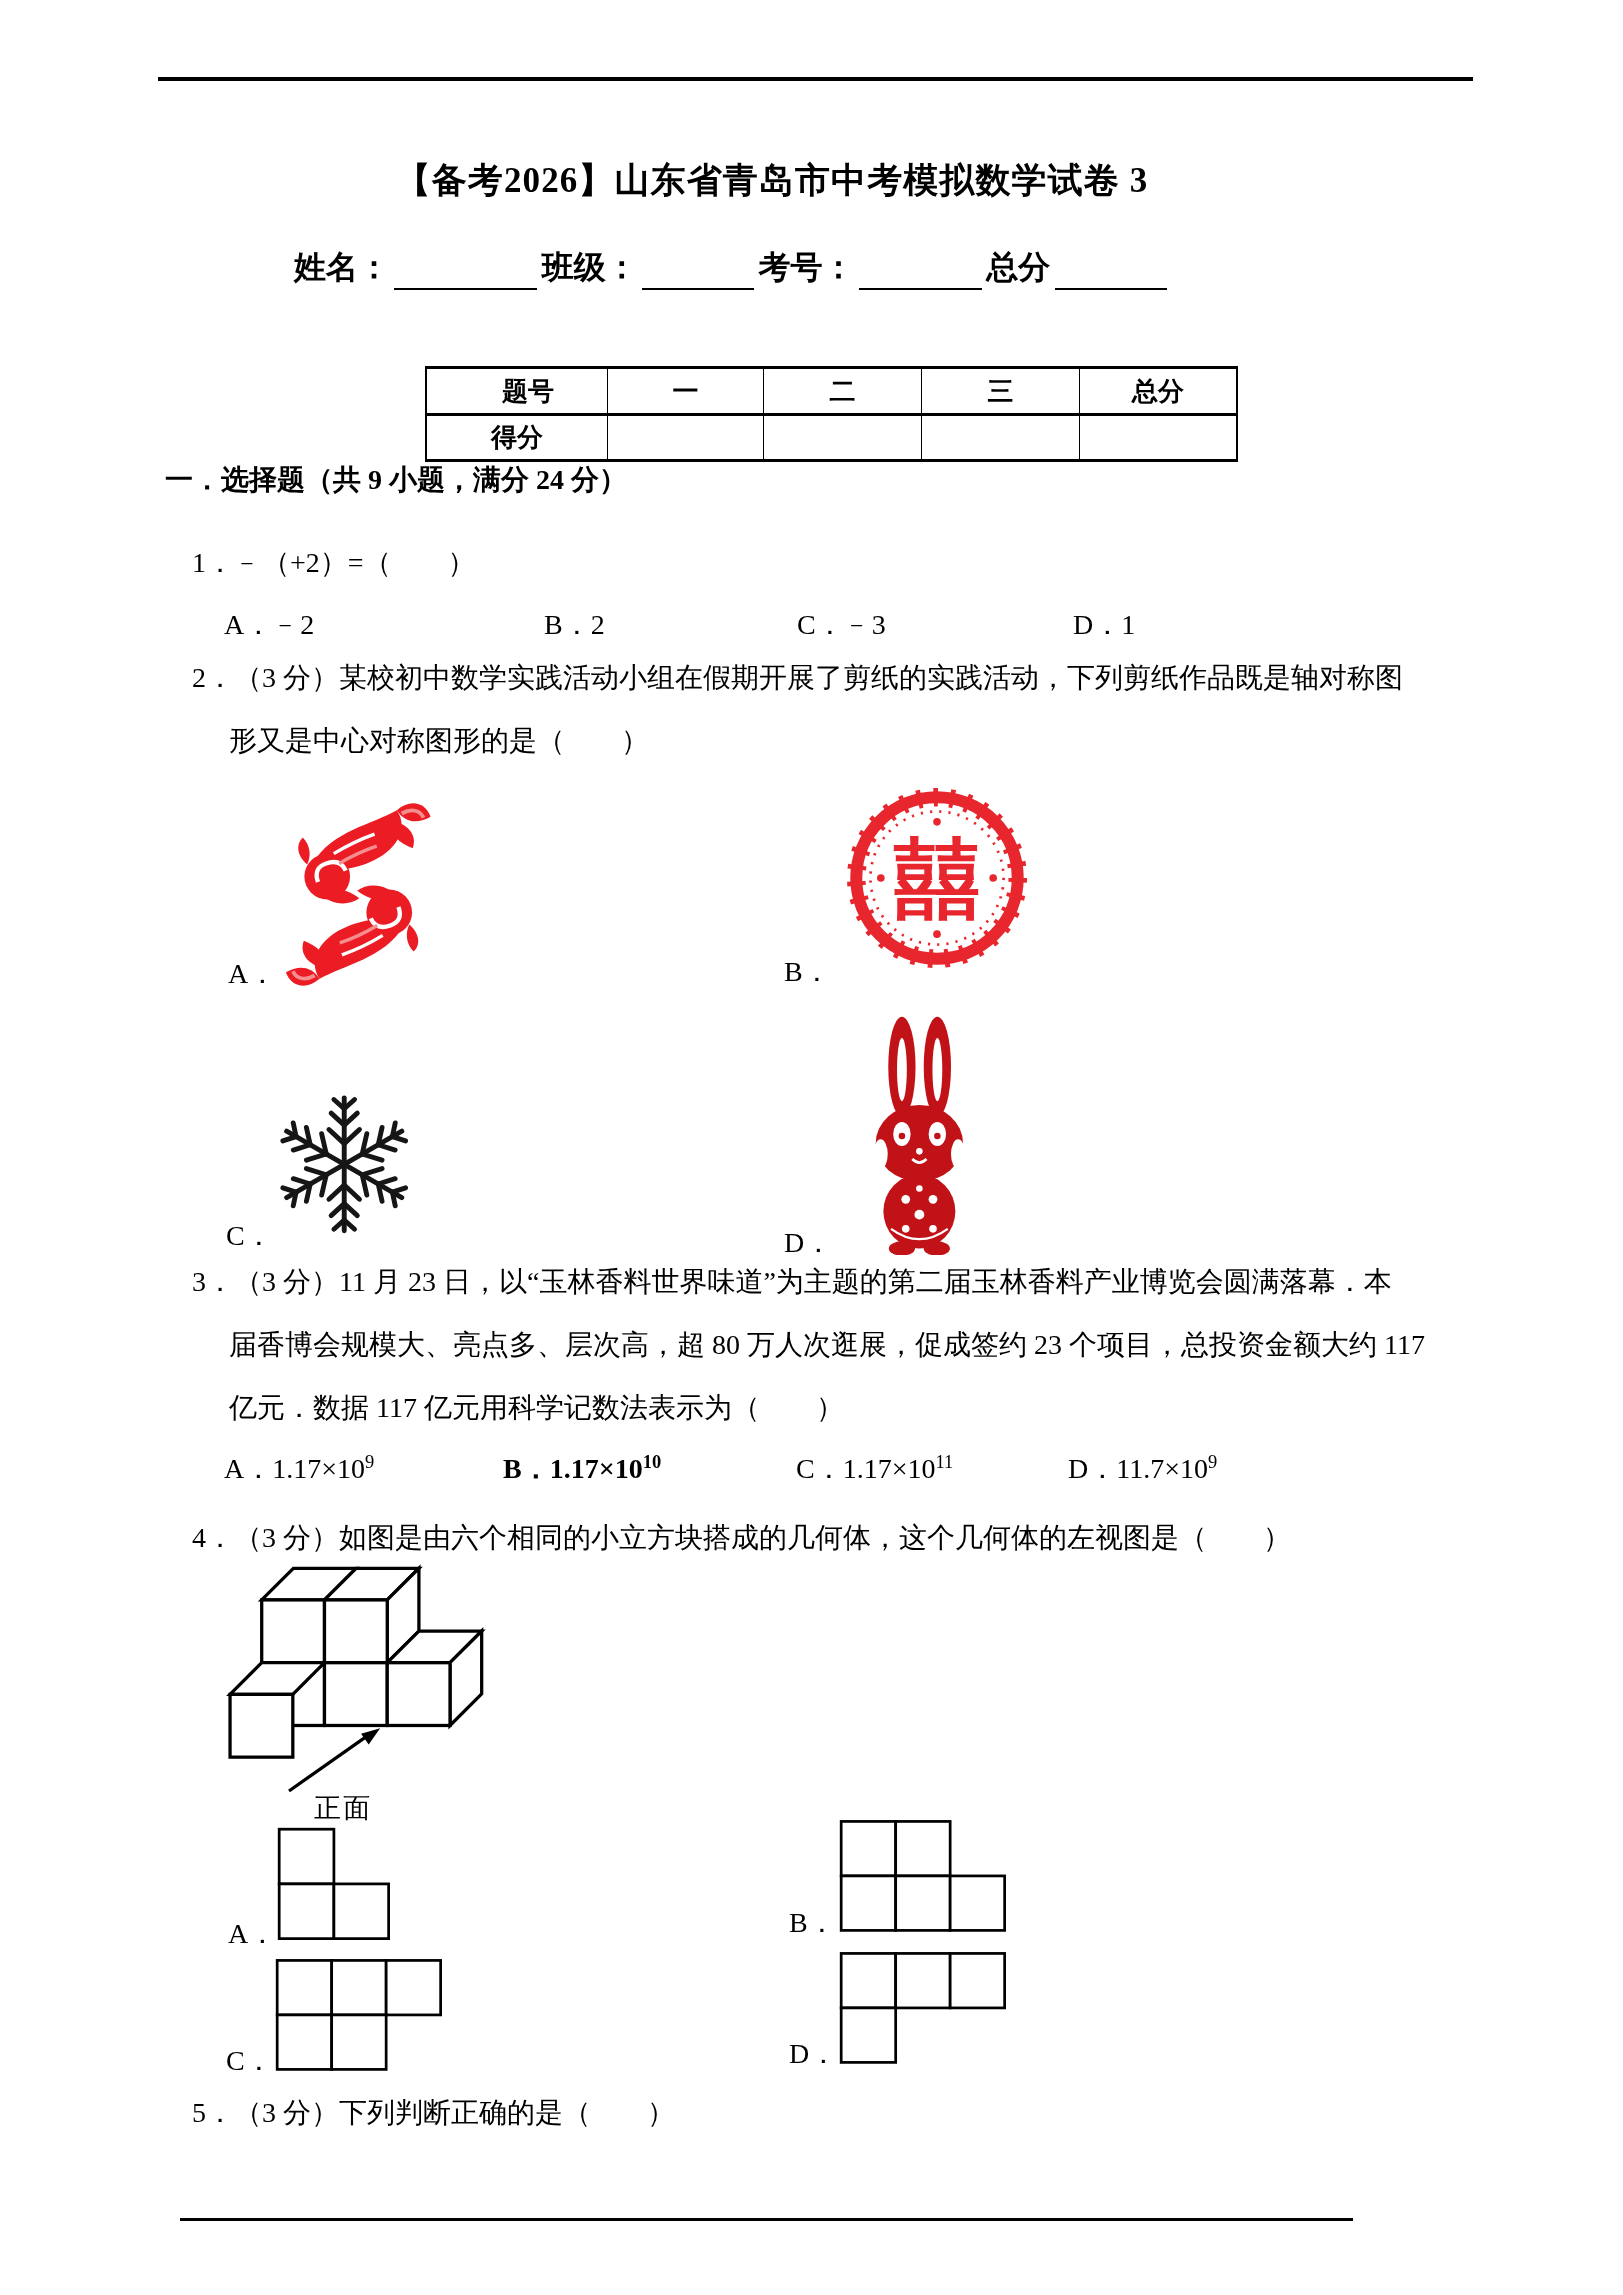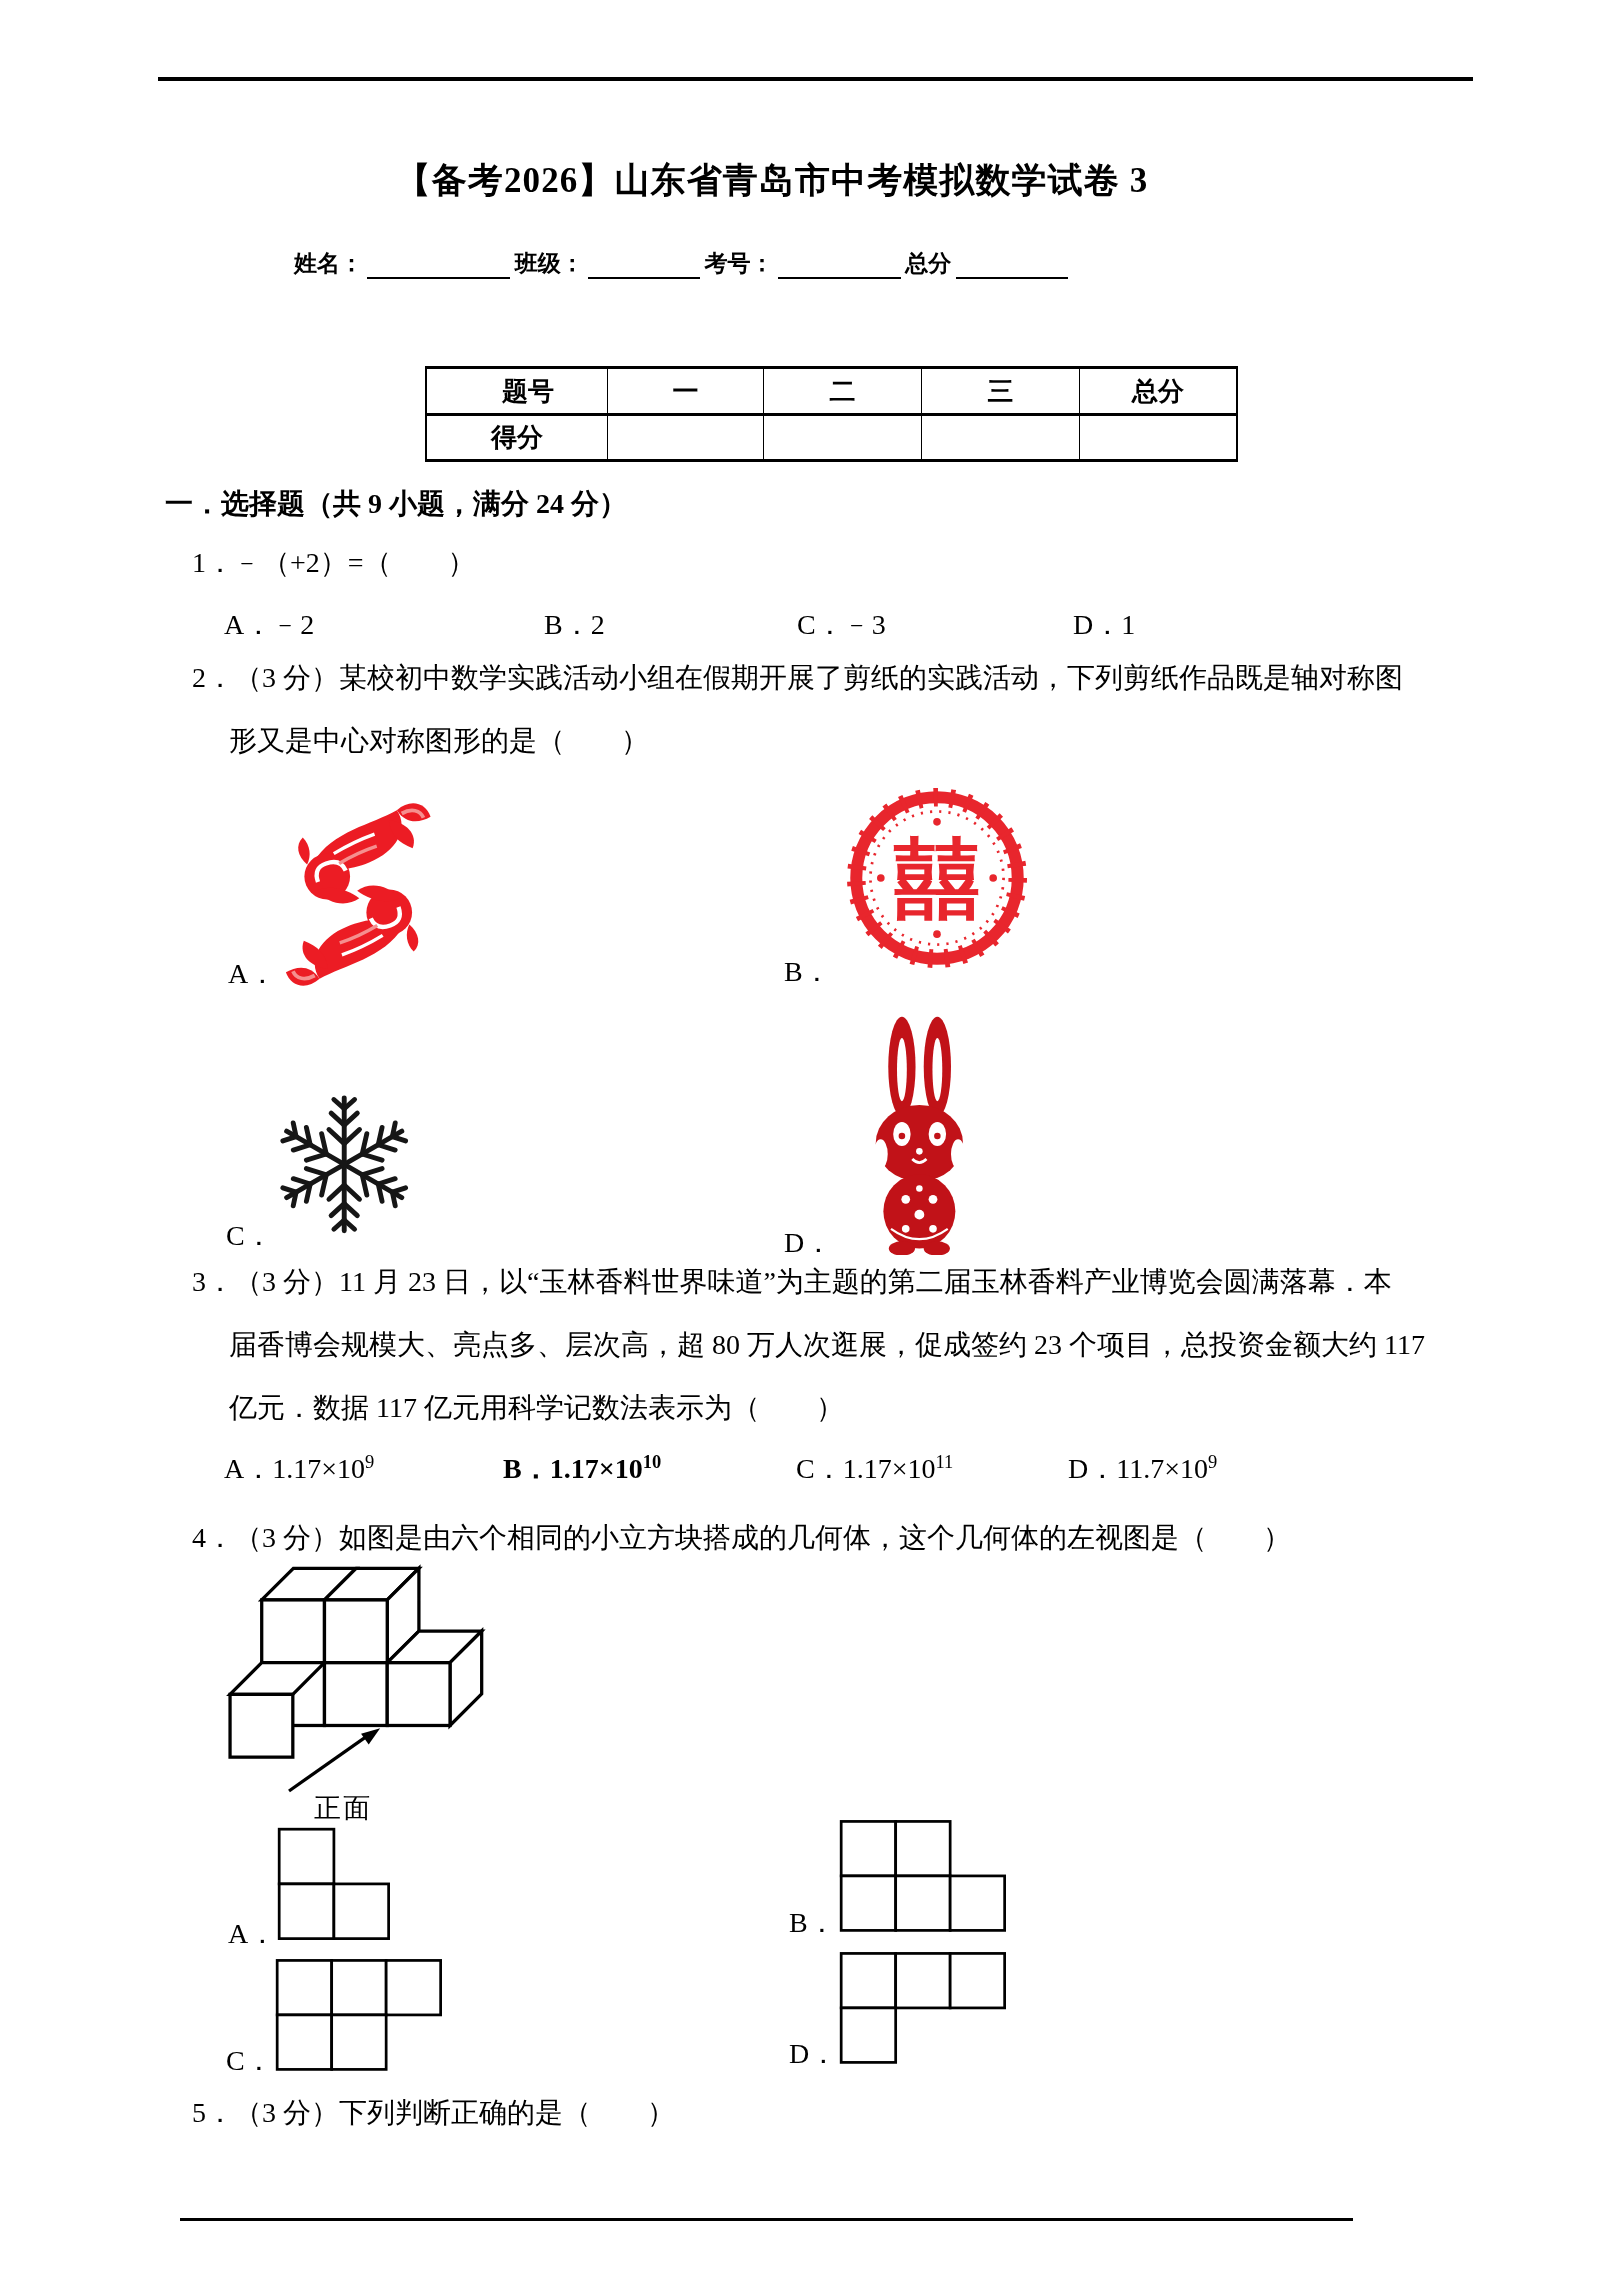--- a/index.html
+++ b/index.html
@@ -5,21 +5,21 @@
   html,body{margin:0;padding:0;background:#ffffff;}
   #canvas{
     position:relative;width:1544px;height:2295px;background:#ffffff;
     font-family:"Liberation Serif","DejaVu Serif",serif;color:#000;overflow:hidden;
   }
   .abs{position:absolute;}
   .t{font-size:28px;line-height:1.18;white-space:nowrap;}
   .bold{font-weight:700;}
   .rule{background:#000;}
   #title{left:0;top:157px;width:100%;text-align:center;font-size:35px;font-weight:700;letter-spacing:1.1px;}
-  #namerow{left:294px;top:246px;font-size:23px;font-weight:700;white-space:nowrap;}
+  #namerow{left:294px;top:246px;font-size:32px;font-weight:700;white-space:nowrap;}
   .blank{display:inline-block;border-bottom:2.7px solid #000;height:30.5px;vertical-align:bottom;margin:0 4.4px;}
   #scoretable{left:425px;top:366px;border-collapse:collapse;table-layout:fixed;}
   #scoretable td{border:1.6px solid #000;text-align:center;font-size:26px;font-weight:700;padding:0;}
   #scoretable tr.hdr td{border-top:3.3px solid #000;border-bottom:3.3px solid #000;height:44px;}
   #scoretable tr.scr td{border-bottom:3.3px solid #000;height:43px;}
   #scoretable td:first-child{border-left:2.2px solid #000;}
   #scoretable td:last-child{border-right:2.2px solid #000;}
   .optlabel{font-size:28px;white-space:nowrap;}
   sup.e{font-size:18.5px;vertical-align:9.8px;}
   svg .lv rect{fill:#fff;stroke:#000;stroke-width:5;}
@@ -48,21 +48,21 @@
     <tr class="scr">
       <td>得分</td>
       <td></td>
       <td></td>
       <td></td>
       <td></td>
     </tr>
   </tbody>
     </table>
 
-  <div class="abs t bold" style="left:165px;top:487px;">一．选择题（共 9 小题，满分 24 分）</div>
+  <div class="abs t bold" style="left:165px;top:463px;">一．选择题（共 9 小题，满分 24 分）</div>
 
   <div class="abs t" style="left:192px;top:546px;"><span>1．</span><span>﹣（+2）=（　　）</span></div>
   <div class="abs optlabel" style="left:224px;top:606px;"><span>A．</span><span>﹣2</span></div>
   <div class="abs optlabel" style="left:505px;top:606px;margin-left:39px;"><span>B．</span><span>2</span></div>
   <div class="abs optlabel" style="left:797px;top:606px;"><span>C．</span><span>﹣3</span></div>
   <div class="abs optlabel" style="left:1073px;top:606px;"><span>D．</span><span>1</span></div>
 
   <div class="abs t" style="left:192px;top:661px;"><span>2．</span><span>（3 分）某校初中数学实践活动小组在假期开展了剪纸的实践活动，下列剪纸作品既是轴对称图</span></div>
   <div class="abs t" style="left:229px;top:724px;">形又是中心对称图形的是（　　）</div>
 

